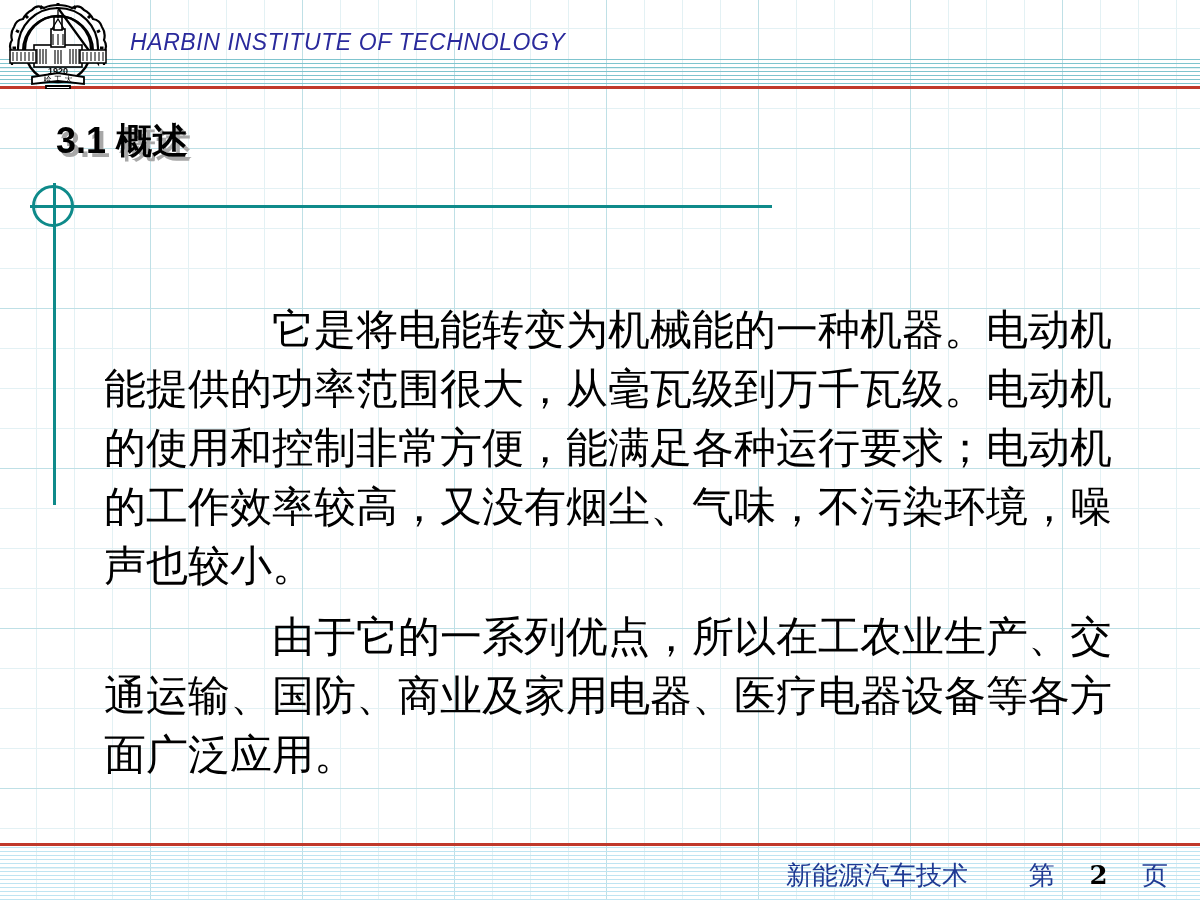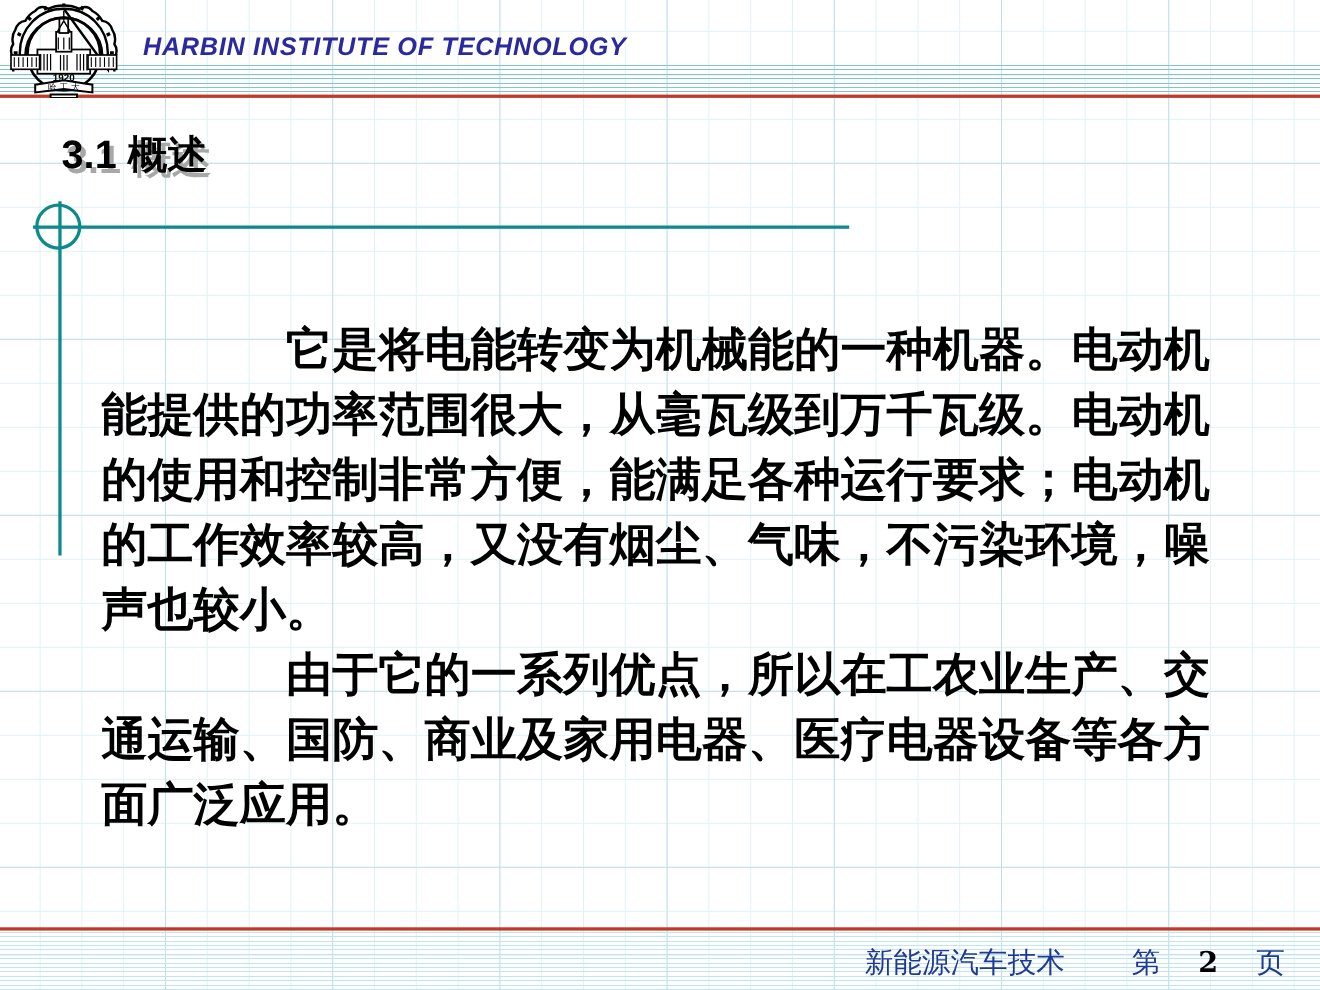--- a/index.html
+++ b/index.html
@@ -68,21 +68,21 @@
     top: 3px;
     width: 100px;
     height: 86px;
   }
   #header-title {
     position: absolute;
     left: 130px;
     top: 29px;
     font-family: "Liberation Sans", "DejaVu Sans", sans-serif;
     font-size: 23px;
-    font-weight: bold;
+    font-weight: normal;
     font-style: italic;
     letter-spacing: 0.6px;
     color: #2a2a9c;
     white-space: nowrap;
   }
 
   
   #slide-title {
     position: absolute;
     left: 56px;
@@ -129,24 +129,23 @@
     left: 92px;
     top: 288px;
     width: 1040px;
     font-family: "DejaVu Serif", "Liberation Serif", serif;
     font-size: 42px;
     line-height: 59px;
     color: #000000;
     letter-spacing: 0px;
   }
   #body-text p {
-    margin: 0;
+    margin: 12px;
     text-indent: 4em;
     white-space: normal;
-    font-weight: bold;
   }
 
   
   #footer-rule {
     position: absolute;
     left: 0;
     top: 843px;
     width: 1200px;
     height: 3px;
     background: #c0392b;

